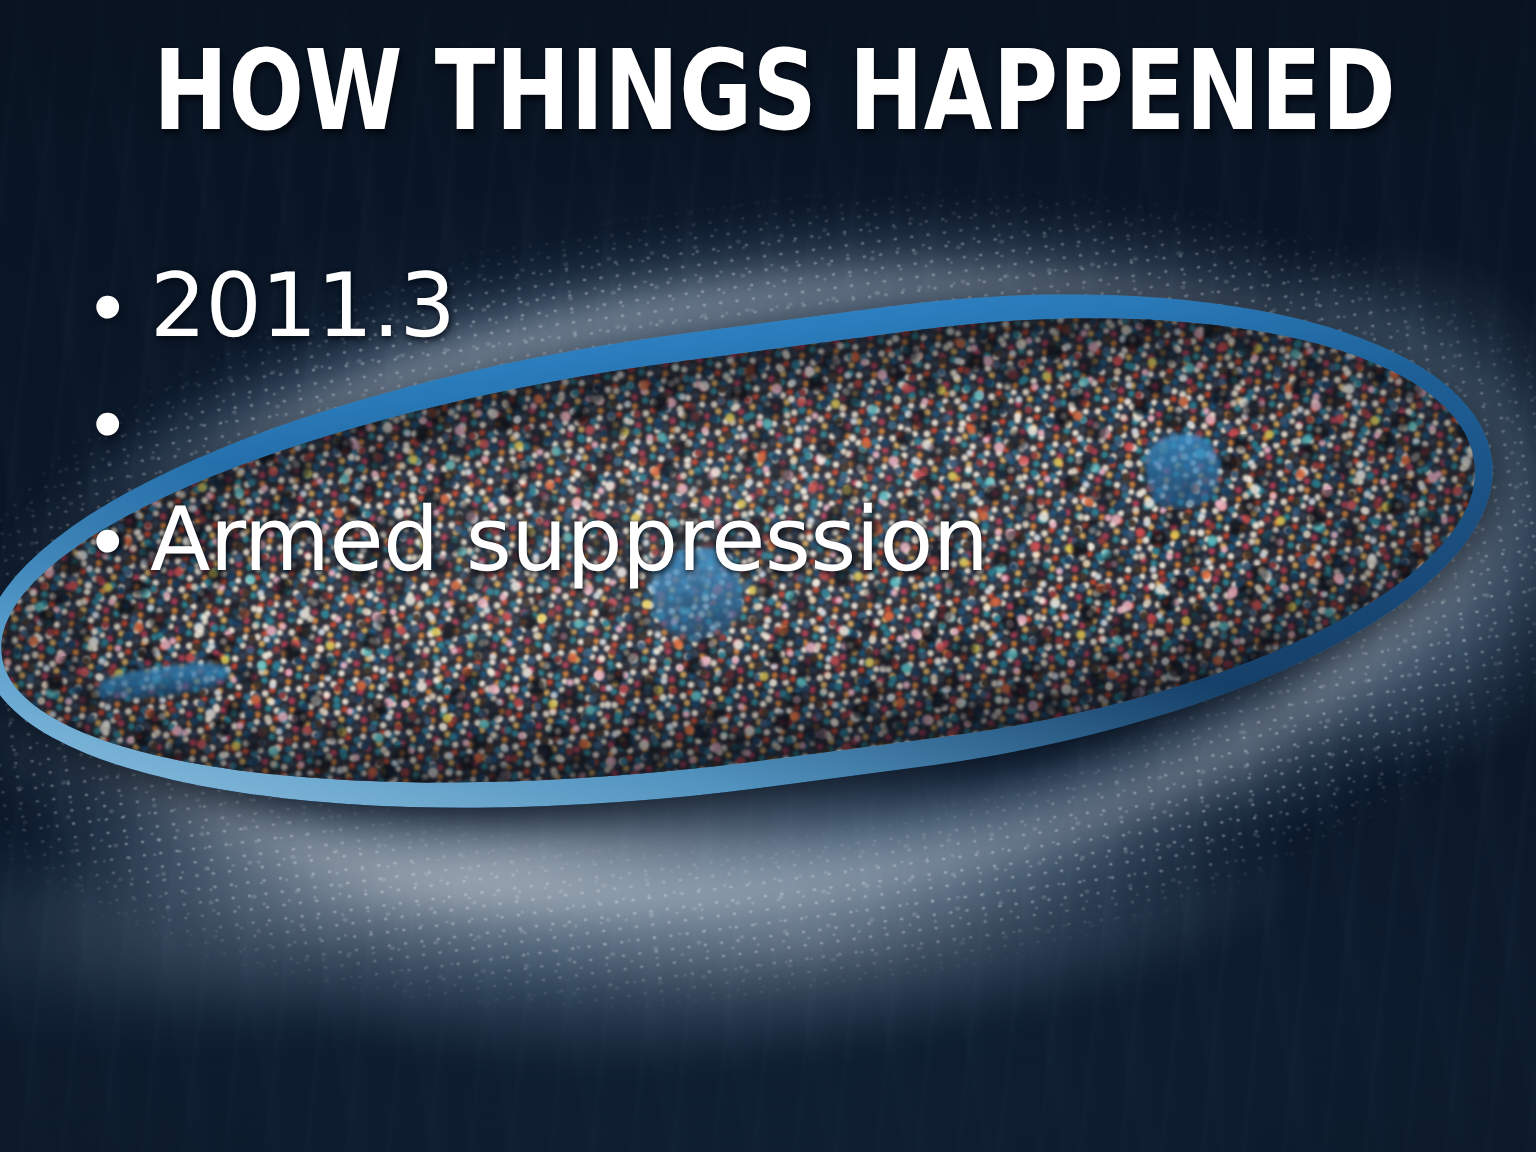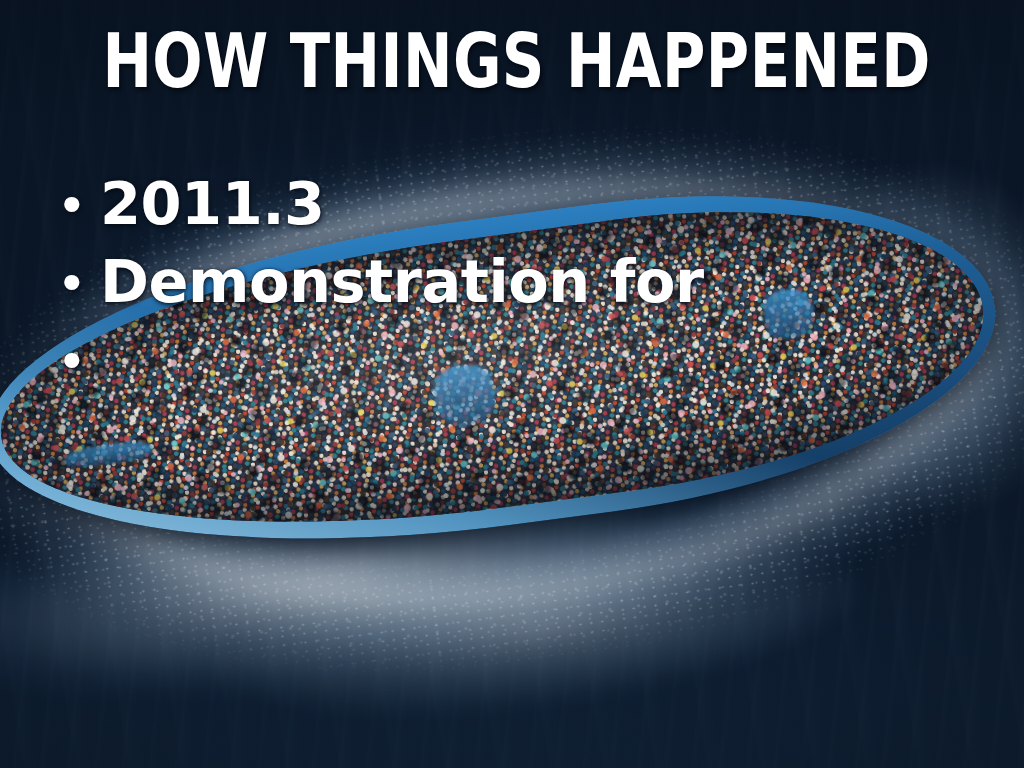--- a/index.html
+++ b/index.html
@@ -298,21 +298,21 @@
     flex: 0 0 auto;
     width: 38px;
     font-size: 56px;
     line-height: 72px;
     text-align: left;
     color: #ffffff;
     text-shadow: 1px 2px 4px rgba(4,10,20,0.75);
   }
   .bullet-text {
     font-family: "DejaVu Sans", "Liberation Sans", sans-serif;
-    font-weight: 700;
+    font-weight: 400;
     font-size: 59px;
     line-height: 72px;
     color: #ffffff;
     letter-spacing: -0.5px;
     text-shadow: 1px 2px 5px rgba(4,10,20,0.8), 0 0 3px rgba(4,10,20,0.55);
   }
   .bullet-text .l2 { display: block; }
 </style>
 </head>
 <body>
@@ -359,23 +359,25 @@
     <div class="bullet">
       <span class="bullet-dot">•</span>
       <span class="bullet-text">
         <span class="l1">2011.3</span>
       </span>
     </div>
 
     <div class="bullet">
       <span class="bullet-dot">•</span>
       <span class="bullet-text">
-        <span class="l1">Demonstration for</span>
       </span>
     </div>
 
     <div class="bullet">
       <span class="bullet-dot">•</span>
+      <span class="bullet-text">
+        <span class="l1">Armed suppression</span>
+      </span>
     </div>
 
   </div>
 
 </div>
 
 </body></html>

